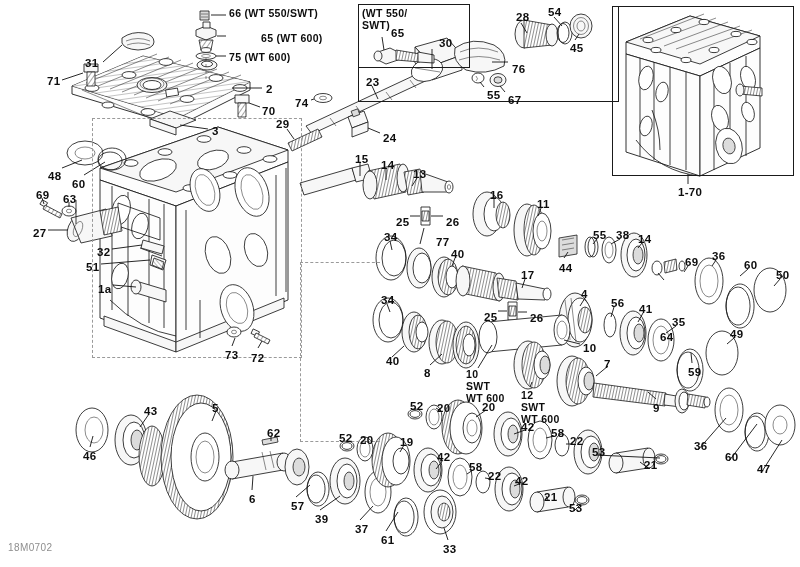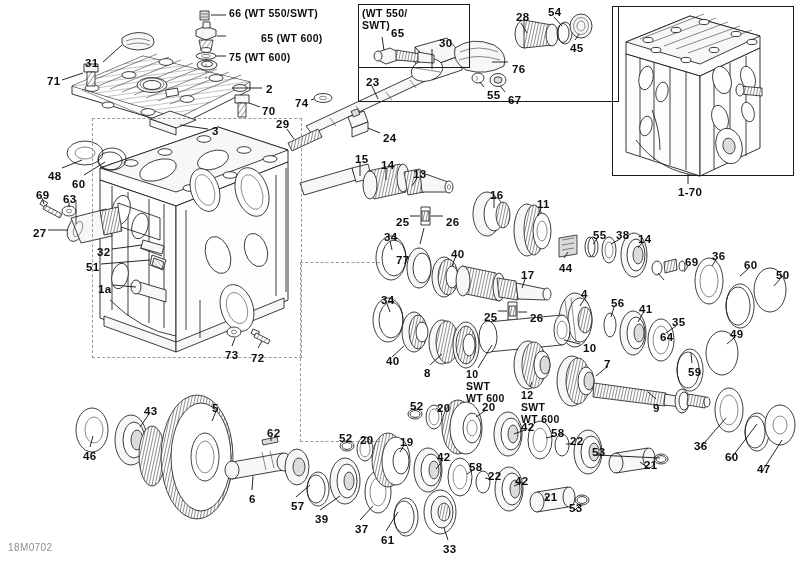--- a/index.html
+++ b/index.html
@@ -878,21 +878,21 @@
       <div class="cal" style="left: 97px; top: 246px;">32</div>
       <div class="cal" style="left: 86px; top: 261px;">51</div>
       <div class="cal" style="left: 98px; top: 283px;">1a</div>
       <div class="cal" style="left: 225px; top: 349px;">73</div>
       <div class="cal" style="left: 251px; top: 352px;">72</div>
       <div class="cal" style="left: 355px; top: 153px;">15</div>
       <div class="cal" style="left: 381px; top: 159px;">14</div>
       <div class="cal" style="left: 413px; top: 168px;">13</div>
       <div class="cal" style="left: 396px; top: 216px;">25</div>
       <div class="cal" style="left: 446px; top: 216px;">26</div>
-      <div class="cal" style="left: 396px; top: 236px; margin-top: 18px;">77</div>
+      <div class="cal" style="left: 436px; top: 236px;">77</div>
       <div class="cal" style="left: 384px; top: 231px;">34</div>
       <div class="cal" style="left: 490px; top: 189px;">16</div>
       <div class="cal" style="left: 537px; top: 198px;">11</div>
       <div class="cal" style="left: 559px; top: 262px;">44</div>
       <div class="cal" style="left: 593px; top: 229px;">55</div>
       <div class="cal" style="left: 616px; top: 229px;">38</div>
       <div class="cal" style="left: 638px; top: 233px;">14</div>
       <div class="cal" style="left: 660px; top: 283px; margin-top: 48px;">64</div>
       <div class="cal" style="left: 685px; top: 256px;">69</div>
       <div class="cal" style="left: 712px; top: 250px;">36</div>

